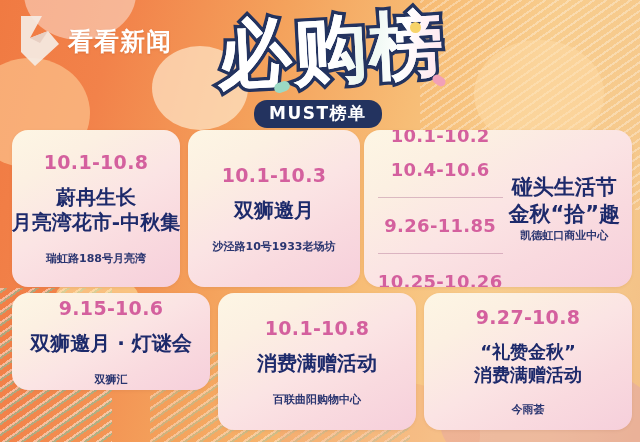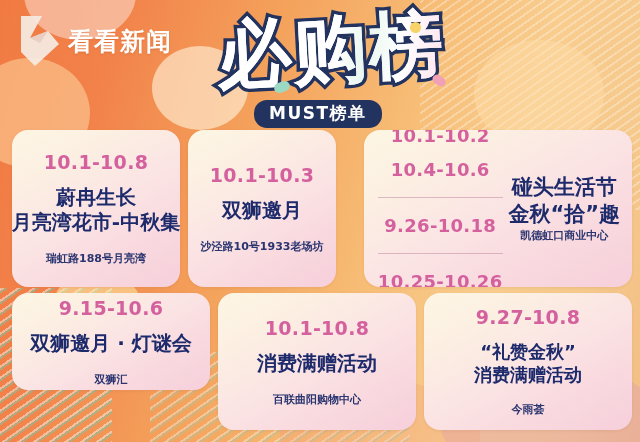--- a/index.html
+++ b/index.html
@@ -78,21 +78,21 @@
 
   
   .grid{position:absolute;left:12px;top:130px;width:620px;height:300px;}
   .card{
     position:absolute;border-radius:16px;overflow:hidden;
     background:linear-gradient(150deg,#fdf6e4 0%,#fcf0e2 22%,#fbe4e4 50%,#f9dadf 72%,#f6cfdb 100%);
     box-shadow:0 1px 3px rgba(160,90,60,.12);
     display:flex;flex-direction:column;align-items:center;justify-content:center;
   }
   .c1{left:0;top:0;width:168px;height:157px;}
-  .c2{left:176px;top:0;width:148px;height:157px;}
+  .c2{left:176px;top:0;width:172px;height:157px;}
   .c3{left:352px;top:0;width:268px;height:157px;flex-direction:row;justify-content:center;gap:6px;}
   .c4{left:0;top:163px;width:198px;height:97px;}
   .c5{left:206px;top:163px;width:198px;height:137px;}
   .c6{left:412px;top:163px;width:208px;height:137px;}
 
   .card-date{
     color:#d4609e;font-weight:700;font-size:19px;letter-spacing:.3px;
     font-family:"DejaVu Sans","Liberation Sans",sans-serif;white-space:nowrap;
   }
   .card-title{
@@ -167,21 +167,21 @@
       <div class="card-title">双狮邀月</div>
       <div class="sp-b"></div>
       <div class="card-venue">沙泾路10号1933老场坊</div>
     </div>
 
     <div class="card c3">
       <div class="c3-dates">
         <div class="card-date">10.1-10.2</div>
         <div class="card-date">10.4-10.6</div>
         <div class="c3-rule"></div>
-        <div class="card-date">9.26-10.18</div>
+        <div class="card-date">9.26-11.85</div>
         <div class="c3-rule"></div>
         <div class="card-date">10.25-10.26</div>
       </div>
       <div class="c3-right">
         <div class="card-title">碰头生活节</div>
         <div class="card-title">金秋“拾”趣</div>
         <div class="card-venue">凯德虹口商业中心</div>
       </div>
     </div>
 

